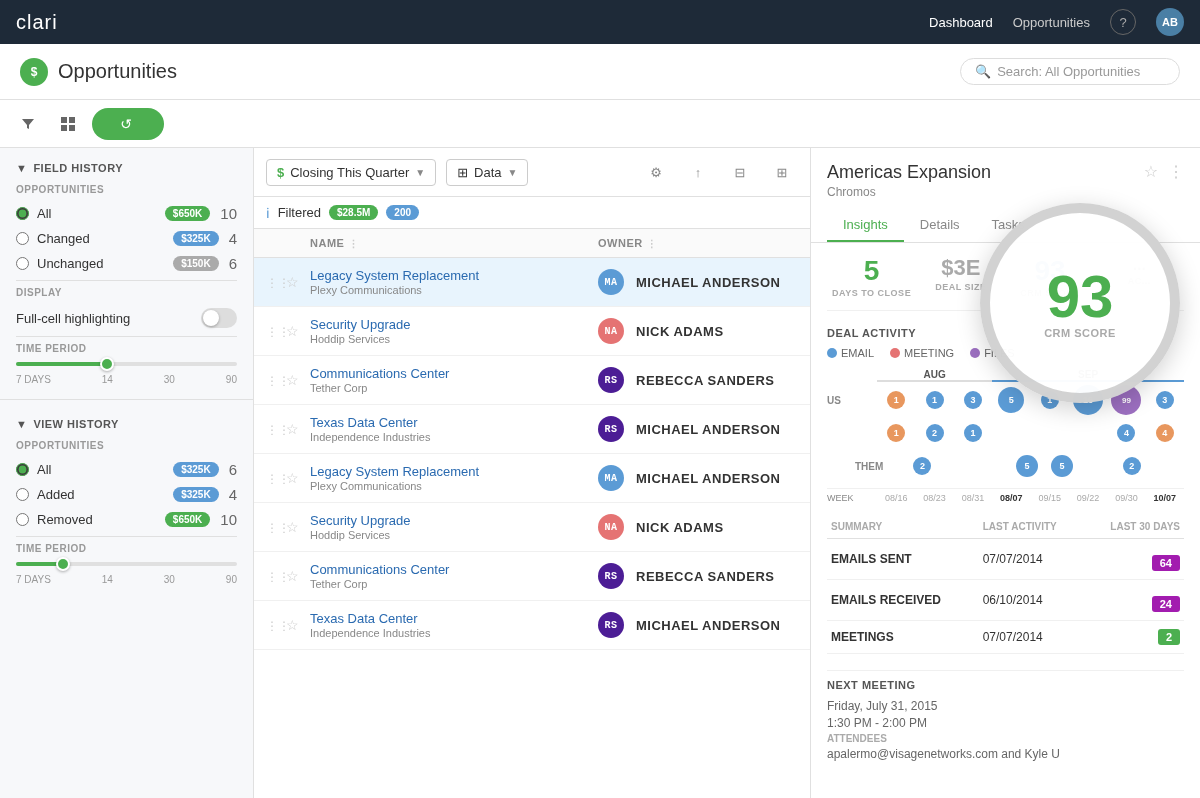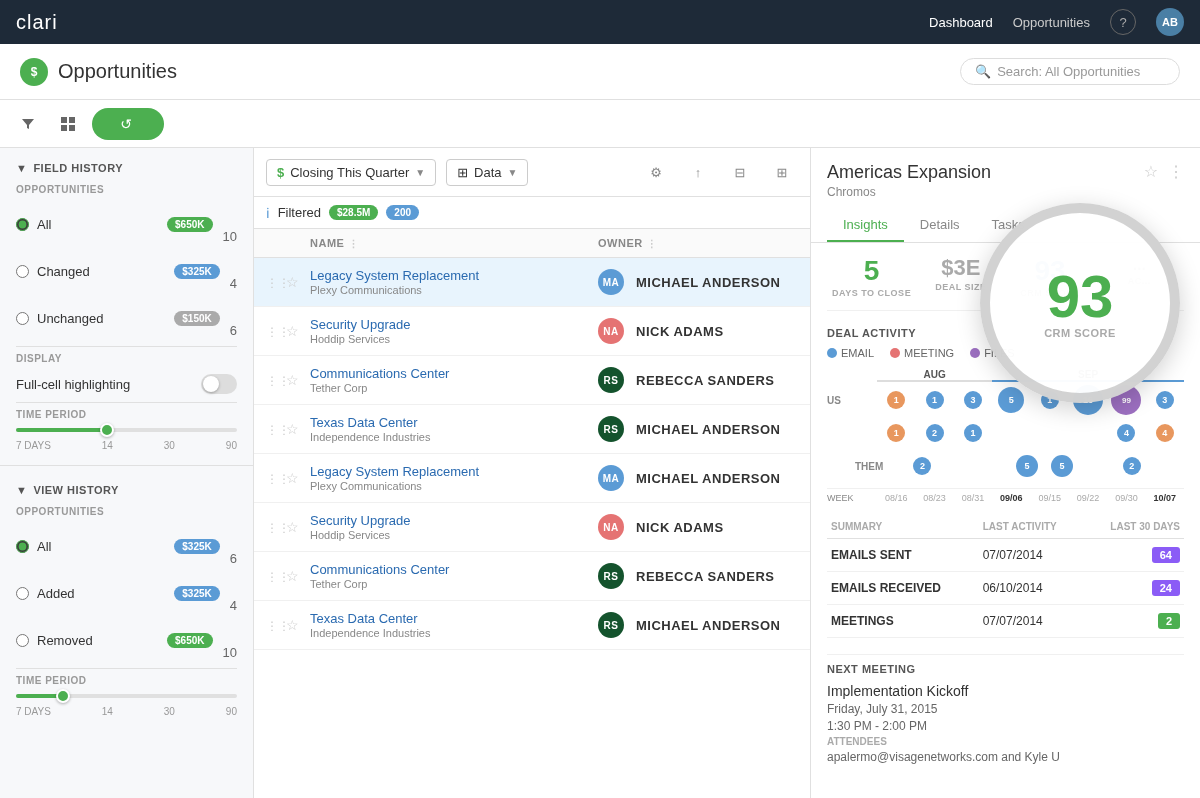--- a/index.html
+++ b/index.html
@@ -34,21 +34,21 @@
     .sidebar-section { padding: 14px 16px 10px; }
     .sidebar-section-header { display: flex; align-items: center; gap: 6px; font-size: 11px; font-weight: 700; color: #555; text-transform: uppercase; letter-spacing: 0.5px; margin-bottom: 10px; cursor: pointer; }
     .sidebar-label { font-size: 10px; font-weight: 600; color: #999; text-transform: uppercase; letter-spacing: 0.5px; margin-bottom: 6px; margin-top: 6px; }
     .sidebar-row { display: flex; align-items: center; gap: 8px; padding: 4px 0; cursor: pointer; }
     .sidebar-row input[type="radio"] { accent-color: #4caf50; }
     .sidebar-row-label { font-size: 13px; color: #333; flex: 1; }
     .sidebar-badge { border-radius: 10px; padding: 2px 8px; font-size: 10px; font-weight: 600; color: white; }
     .badge-green { background: #4caf50; }
     .badge-blue { background: #5b9bd5; }
     .badge-gray { background: #aaa; }
-    .sidebar-badge-count { font-size: 13px; color: #666; margin-left: 2px; margin-top: 24px; }
+    .sidebar-badge-count { font-size: 15px; color: #666; margin-left: 2px; }
     .display-row { display: flex; align-items: center; justify-content: space-between; padding: 4px 0; }
     .toggle { width: 36px; height: 20px; border-radius: 10px; background: #ddd; position: relative; cursor: pointer; }
     .toggle-knob { width: 16px; height: 16px; border-radius: 50%; background: white; position: absolute; top: 2px; left: 2px; box-shadow: 0 1px 3px rgba(0,0,0,0.3); }
     .time-period-row { display: flex; align-items: flex-end; justify-content: space-between; font-size: 10px; color: #999; margin-top: 4px; }
     .slider-track { width: 100%; height: 4px; background: #e0e0e0; border-radius: 2px; margin: 8px 0; position: relative; }
     .slider-fill { height: 4px; background: #4caf50; border-radius: 2px; position: absolute; left: 0; width: 40%; }
     .slider-thumb { width: 14px; height: 14px; border-radius: 50%; background: #4caf50; position: absolute; top: -5px; left: 38%; border: 2px solid white; box-shadow: 0 1px 3px rgba(0,0,0,0.3); }
     .sidebar-divider { height: 1px; background: #e0e0e0; margin: 4px 0; }
 
     
@@ -61,24 +61,24 @@
     .table-container { flex: 1; overflow-y: auto; background: white; }
     .table-header { display: flex; align-items: center; padding: 8px 12px; border-bottom: 1px solid #e0e0e0; background: #fafafa; }
     .col-drag { width: 20px; flex-shrink: 0; }
     .col-star { width: 24px; flex-shrink: 0; }
     .col-name { flex: 1; font-size: 11px; font-weight: 600; color: #888; text-transform: uppercase; letter-spacing: 0.5px; display: flex; align-items: center; gap: 4px; }
     .col-owner { width: 200px; flex-shrink: 0; font-size: 11px; font-weight: 600; color: #888; text-transform: uppercase; letter-spacing: 0.5px; display: flex; align-items: flex-end; gap: 4px; }
     .table-row { display: flex; align-items: center; padding: 10px 12px; border-bottom: 1px solid #f0f0f0; cursor: pointer; }
     .table-row.selected { background: #e8f4fd; }
     .row-deal-name { font-size: 13px; font-weight: 500; color: #2a6ab0; }
     .row-deal-sub { font-size: 11px; color: #888; margin-top: 1px; }
-    .owner-avatar { width: 26px; height: 26px; border-radius: 50%; display: flex; align-items: center; justify-content: center; font-size: 10px; font-weight: 700; color: white; flex-shrink: 0; }
+    .owner-avatar { width: 26px; height: 26px; border-radius: 50%; display: flex; align-items: center; justify-content: center; font-size: 10px; font-weight: 700; color: white; flex-shrink: 0; font-family: Liberation Mono, monospace; }
     .av-ma { background: #5b9bd5; }
     .av-na { background: #e57373; }
-    .av-rs { background: #14532d; }
+    .av-rs { background: #4c1d95; }
     .owner-name { font-size: 13px; color: #333; margin-left: 8px; }
     .star-icon { color: #ccc; font-size: 14px; }
     .drag-handle { color: #ccc; font-size: 12px; cursor: grab; }
 
     
     .right-panel { width: 390px; background: white; border-left: 1px solid #e0e0e0; display: flex; flex-direction: column; overflow: hidden; flex-shrink: 0; }
     .panel-header { padding: 14px 16px 0; border-bottom: 1px solid #e0e0e0; }
     .panel-title-row { display: flex; align-items: flex-start; justify-content: space-between; }
     .panel-title { font-size: 18px; font-weight: 500; color: #333; }
     .panel-subtitle { font-size: 12px; color: #888; margin-top: 2px; }
@@ -113,21 +113,21 @@
     .ab-xl { width: 30px; height: 30px; }
 
     
     .summary-table { width: 100%; border-collapse: collapse; margin-bottom: 16px; }
     .summary-table th { font-size: 10px; font-weight: 700; color: #aaa; text-transform: uppercase; text-align: left; padding: 6px 4px; border-bottom: 1px solid #e0e0e0; }
     .summary-table th:last-child { text-align: right; }
     .summary-table td { font-size: 12px; padding: 8px 4px; border-bottom: 1px solid #f0f0f0; color: #333; }
     .summary-table td.right { text-align: right; }
     .summary-row-label { font-size: 11px; font-weight: 600; color: #555; text-transform: uppercase; }
     .count-badge { background: #ddd; border-radius: 3px; padding: 2px 8px; font-size: 11px; font-weight: 600; color: #555; display: inline-block; }
-    .count-blue { background: #8b5cf6; color: white; }
+    .count-blue { background: #a21caf; color: white; margin-top: 8px; }
     .count-green { background: #4caf50; color: white; }
 
     
     .section-header { font-size: 11px; font-weight: 700; color: #555; text-transform: uppercase; letter-spacing: 0.5px; margin-bottom: 8px; padding-top: 8px; border-top: 1px solid #f0f0f0; }
     .meeting-title { font-size: 14px; font-weight: 500; color: #333; margin-bottom: 3px; }
     .meeting-time { font-size: 12px; color: #666; margin-bottom: 3px; }
     .attendees-label { font-size: 10px; font-weight: 700; color: #aaa; text-transform: uppercase; margin-bottom: 3px; }
     .attendees-text { font-size: 12px; color: #666; }
 
     .panel-relative { position: relative; }
@@ -553,21 +553,21 @@
             <div class="activity-bubble ab-blue ab-sm">2</div>
           </div>
           <div></div>
         </div>
 
         <div style="display:grid;grid-template-columns:50px repeat(8,1fr);font-size:9px;color:#aaa;text-align:center;border-top:1px solid #f0f0f0;padding-top:4px;margin-bottom:12px;">
           <div style="font-size:9px;color:#888;text-align:left;">WEEK</div>
           <div>08/16</div>
           <div>08/23</div>
           <div>08/31</div>
-          <div style="font-weight:700;color:#333;">09/06</div>
+          <div style="font-weight:700;color:#333;">08/07</div>
           <div>09/15</div>
           <div>09/22</div>
           <div>09/30</div>
           <div style="font-weight:700;color:#333;">10/07</div>
         </div>
 
         <table class="summary-table">
           <thead>
             <tr>
               <th>SUMMARY</th>
@@ -588,21 +588,20 @@
             </tr>
             <tr>
               <td class="summary-row-label">MEETINGS</td>
               <td>07/07/2014</td>
               <td class="right"><span class="count-badge count-green">2</span></td>
             </tr>
           </tbody>
         </table>
 
         <div class="section-header">NEXT MEETING</div>
-        <div class="meeting-title">Implementation Kickoff</div>
         <div class="meeting-time">Friday, July 31, 2015</div>
         <div class="meeting-time">1:30 PM - 2:00 PM</div>
         <div class="attendees-label">ATTENDEES</div>
         <div class="attendees-text">apalermo@visagenetworks.com and Kyle U</div>
       </div>
     </div>
   </div>
 
 </div>
 

